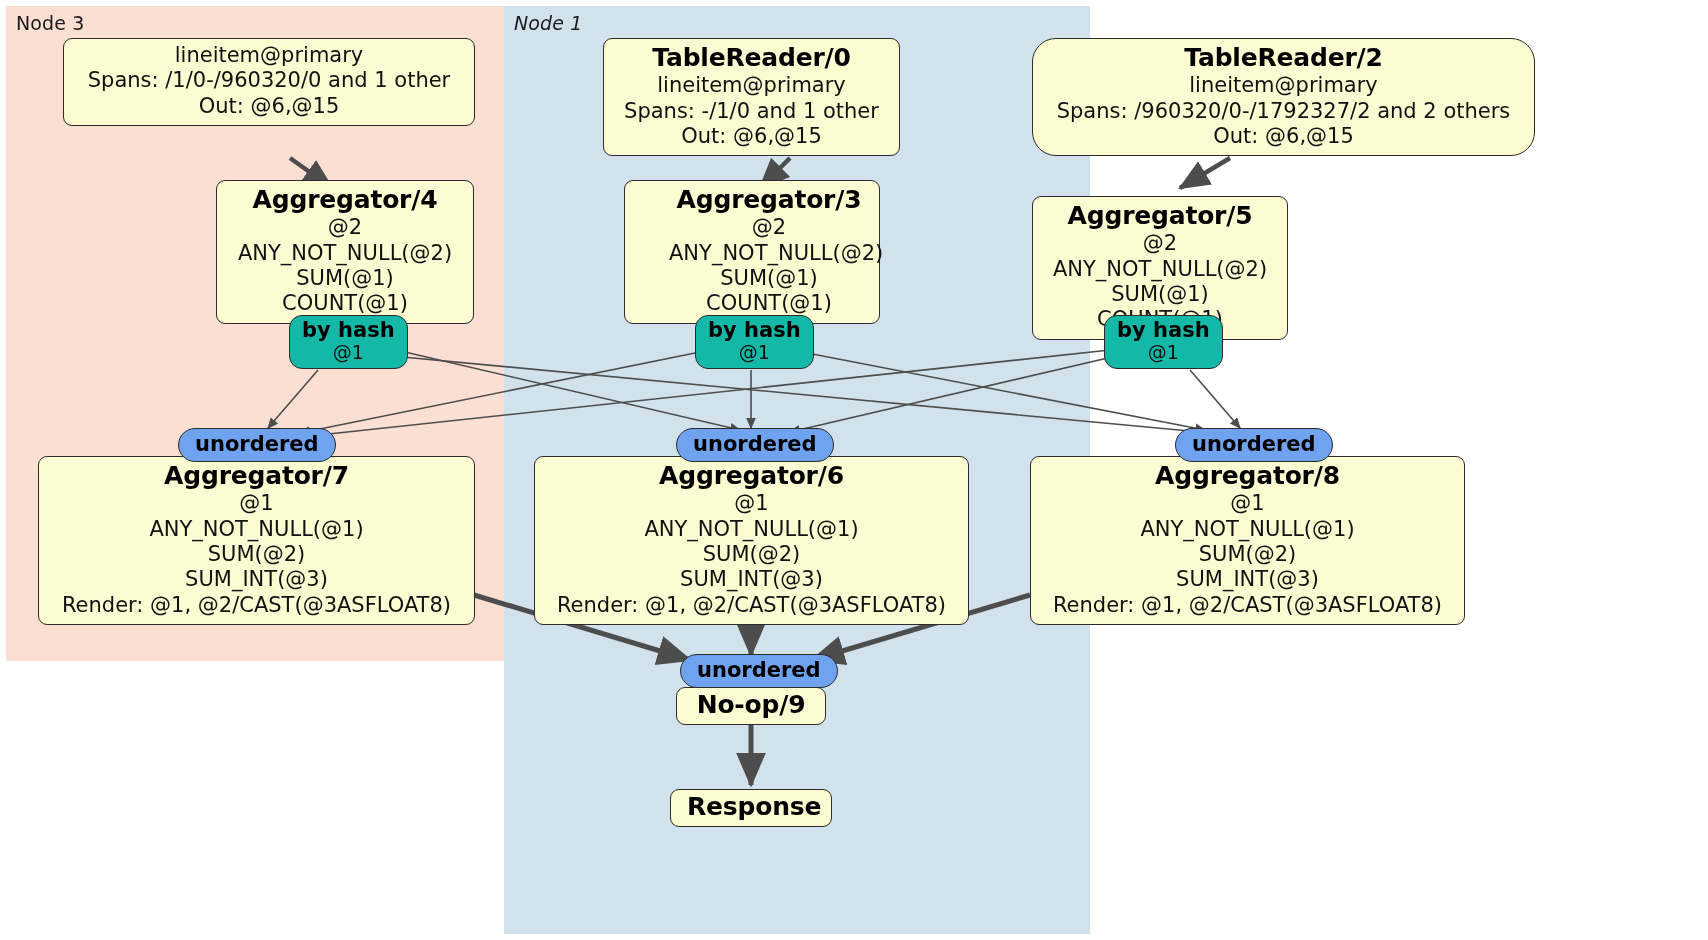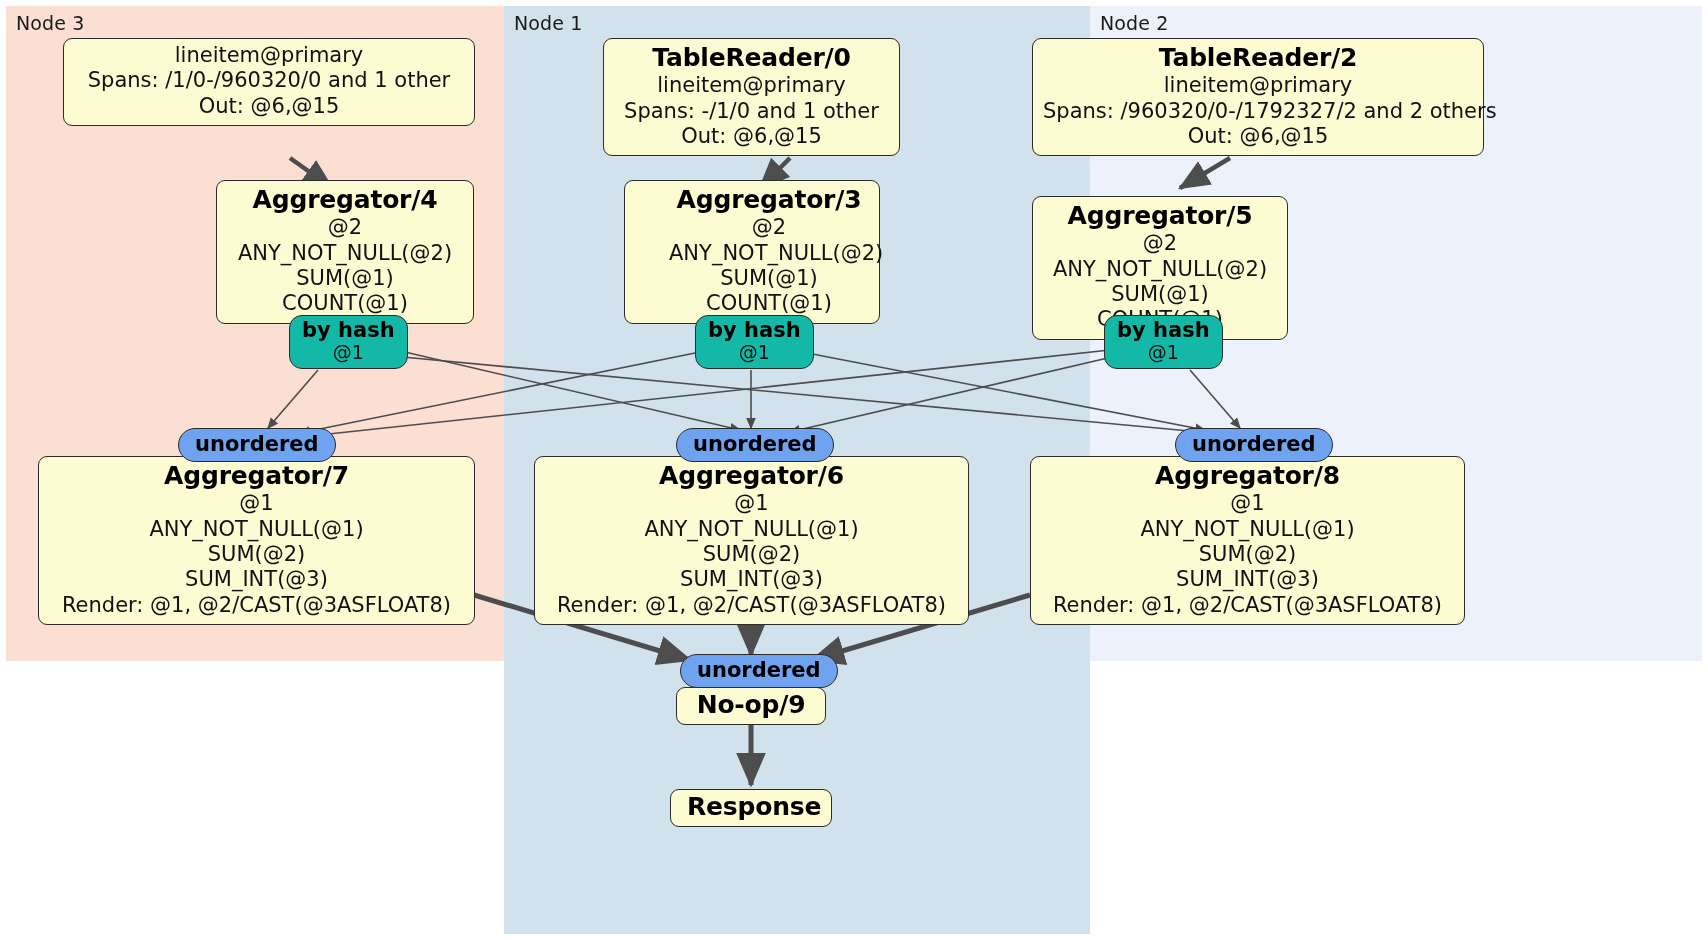--- a/index.html
+++ b/index.html
@@ -99,27 +99,24 @@
 </style>
 </head>
 <body>
 
 <div id="canvas">
 
   <div class="region" style="left:6px; top:6px; width:498px; height:655px; background:#fbdfd3;">
     <div class="region-label">Node 3</div>
   </div>
 
-  <div class="region" style="left:504px; top:6px; width:586px; height:928px; background:#d2e2ec;">
+  <div class="region" style="left:504px; top:6px; width:586px; height:928px; background:#d2e2ec;font-style:italic;">
     <div class="region-label">Node 1</div>
   </div>
 
-  <div class="region" style="left:1090px; top:6px; width:612px; height:655px; background:#edf1fb;">
-    <div class="region-label">Node 2</div>
-  </div>
 
   <svg class="edges" viewBox="0 0 1708 940">
     <defs>
       <marker id="ah" markerWidth="8" markerHeight="8" refX="6.2" refY="3" orient="auto" markerUnits="strokeWidth">
         <path d="M0,0 L7,3 L0,6 z" fill="#4d4d4d"></path>
       </marker>
       <marker id="ahT" markerWidth="9" markerHeight="9" refX="6.5" refY="3" orient="auto" markerUnits="strokeWidth">
         <path d="M0,0 L7,3 L0,6 z" fill="#4d4d4d"></path>
       </marker>
     </defs>
@@ -153,21 +150,21 @@
     <div class="line">Out: @6,@15</div>
   </div>
 
   <div class="node" style="left:603px; top:38px; width:297px;">
     <div class="title">TableReader/0</div>
     <div class="line">lineitem@primary</div>
     <div class="line">Spans: -/1/0 and 1 other</div>
     <div class="line">Out: @6,@15</div>
   </div>
 
-  <div class="node" style="left:1032px; top:38px; width:452px;">
+  <div class="node" style="left:1032px; top:38px; width:503px;border-radius:24px;">
     <div class="title">TableReader/2</div>
     <div class="line">lineitem@primary</div>
     <div class="line">Spans: /960320/0-/1792327/2 and 2 others</div>
     <div class="line">Out: @6,@15</div>
   </div>
 
   <div class="node" style="left:216px; top:180px; width:258px;">
     <div class="title">Aggregator/4</div>
     <div class="line">@2</div>
     <div class="line">ANY_NOT_NULL(@2)</div>

